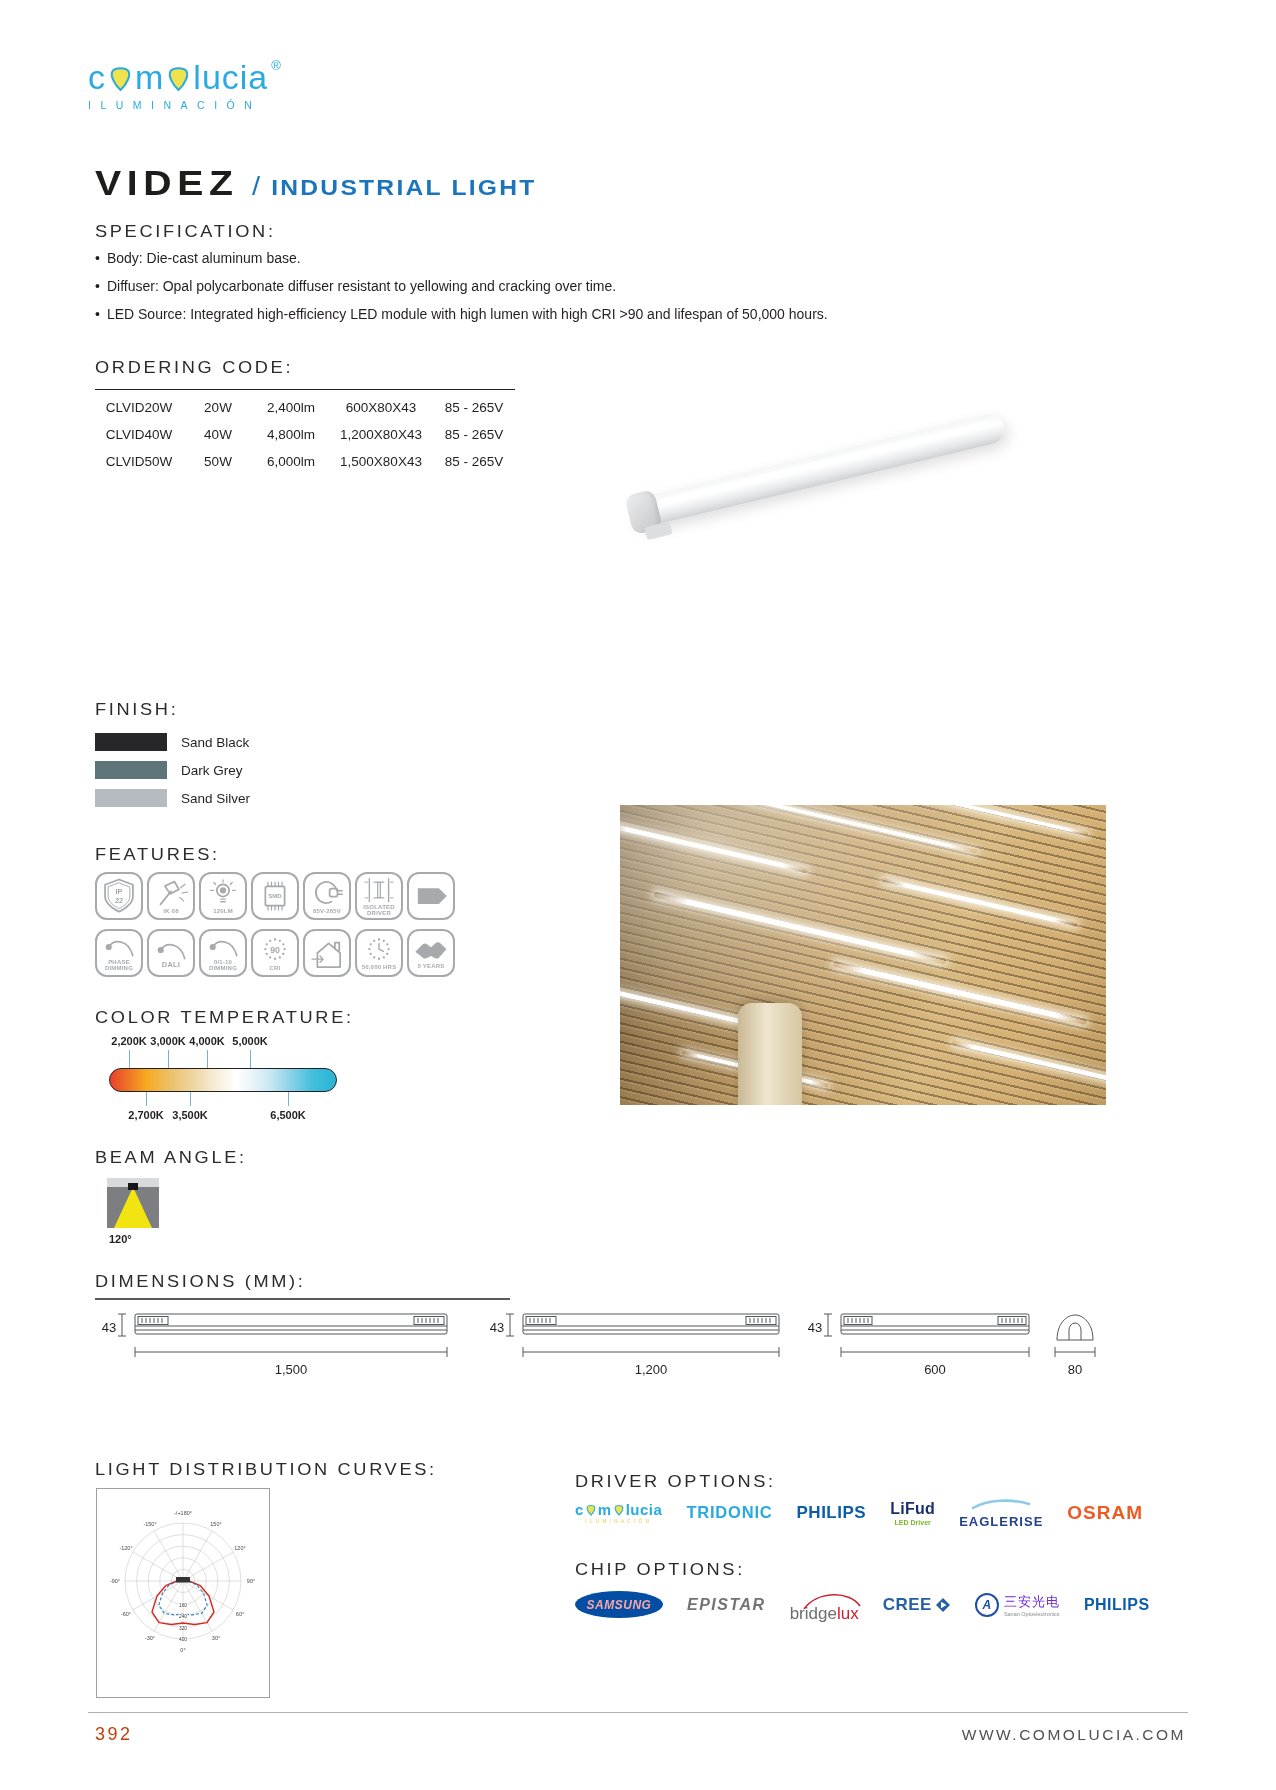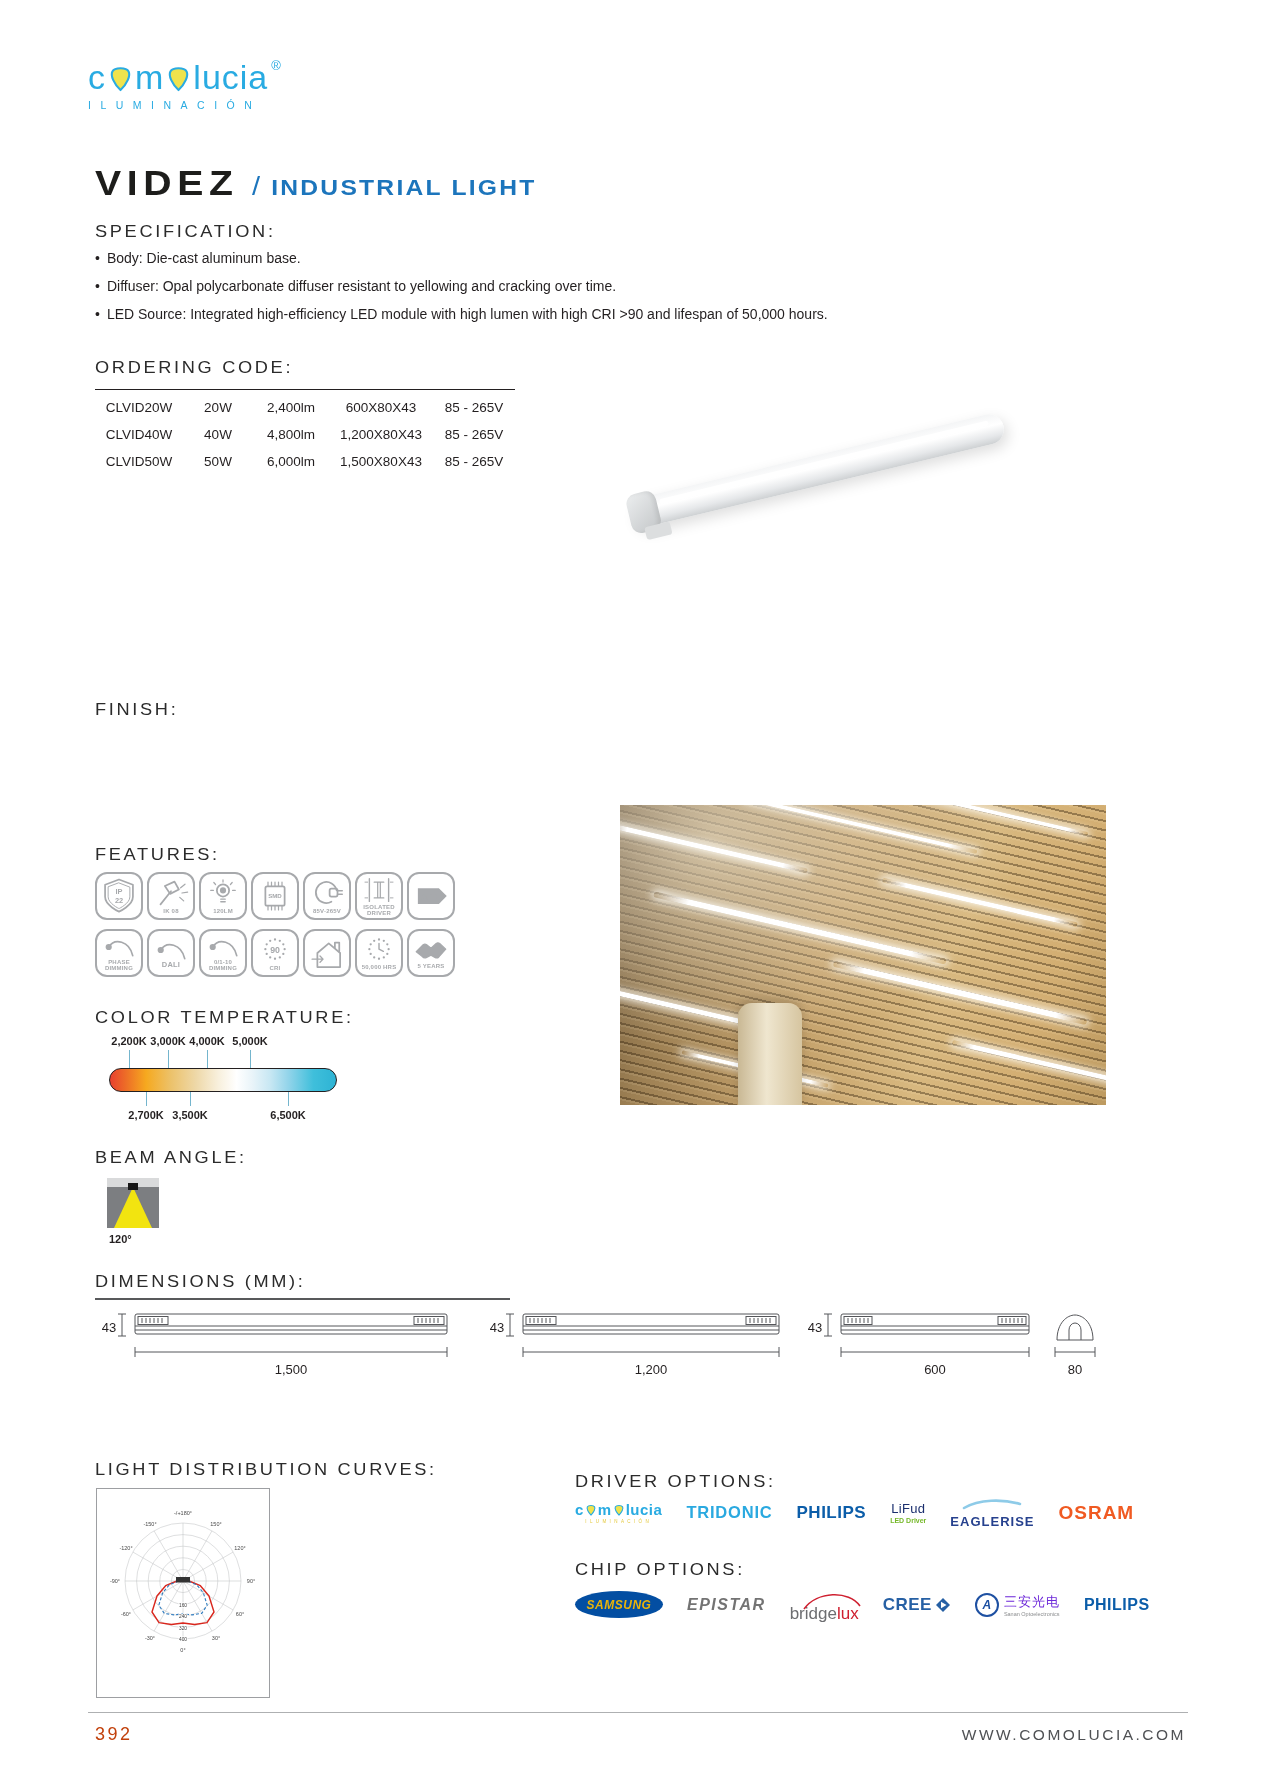--- a/index.html
+++ b/index.html
@@ -99,27 +99,27 @@
   
   .brands { position:absolute; display:flex; align-items:center; }
   .driver-row { left:575px; top:1496px; gap:24px; }
   .chip-row { left:575px; top:1585px; gap:24px; }
   .mini-logo { text-align:center; }
   .mini-line { display:flex; align-items:center; color:#29abe2; font-size:15px; font-weight:600; letter-spacing:.5px; line-height:1; }
   .mini-tag { font-size:4.5px; letter-spacing:3.4px; color:#e4c93e; margin-top:2px; }
   .b-tridonic { color:#2aa9e0; font-size:16.5px; font-weight:700; letter-spacing:.8px; }
   .b-philips  { color:#0b5da9; font-size:17px; font-weight:700; letter-spacing:.5px; }
   .b-lifud { text-align:center; }
-  .b-lifud .nm { color:#1b2f6e; font-size:13px; font-weight:400; letter-spacing:.3px; }
+  .b-lifud .nm { color:#1b2f6e; font-size:16px; font-weight:700; letter-spacing:.3px; }
   .b-lifud .sub { color:#76b82a; font-size:7px; font-weight:600; margin-top:1px; }
   .b-eagle { text-align:center; }
   .b-eagle .nm { color:#26418e; font-size:13px; font-weight:700; letter-spacing:1px; }
   .b-osram { color:#f05a22; font-size:19px; font-weight:800; letter-spacing:1px; }
   .b-samsung { width:88px; height:27px; background:#034ea2; border-radius:50%; display:flex; align-items:center; justify-content:center; }
-  .b-samsung span { color:#eab308; font-size:12px; font-weight:700; font-style:italic; letter-spacing:.5px; }
+  .b-samsung span { color:#fca5a5; font-size:12px; font-weight:700; font-style:italic; letter-spacing:.5px; }
   .b-epistar { color:#737373; font-size:16px; font-weight:700; letter-spacing:1.5px;font-style:italic; }
   .b-bridgelux { position:relative; font-size:17px; color:#6d6e71;margin-top:19px; }
   .b-bridgelux .lux { color:#cf2030; }
   .b-bridgelux svg { position:absolute; right:-4px; top:-11px; }
   .b-cree { display:flex; align-items:center; gap:3px; color:#2660a4; font-size:17px; font-weight:800; letter-spacing:.5px; }
   .b-sanan { display:flex; align-items:center; gap:5px; }
   .b-sanan .ring { width:24px; height:24px; border:2.6px solid #1e50a2; border-radius:50%; display:flex; align-items:center; justify-content:center;
                    color:#1e50a2; font-weight:700; font-style:italic; font-size:12px; }
   .b-sanan .cjk { color:#6d28d9; font-size:13px; letter-spacing:1px; }
   .b-sanan .sub { color:#8a8c8e; font-size:5.5px; }
@@ -201,20 +201,34 @@
 
   <div class="tube-wrap">
     <div class="tube">
       <div class="hiline"></div>
       <div class="endcap"></div>
       <div class="clip"></div>
     </div>
   </div>
 
   <div class="sec-h" style="left:95px; top:700px;">FINISH:</div>
+  <div class="swatches">
+    <div class="sw-row">
+        <div class="sw sw-0"></div>
+        <span class="sw-label">Sand Black</span>
+      </div>
+    <div class="sw-row">
+        <div class="sw sw-1"></div>
+        <span class="sw-label">Dark Grey</span>
+      </div>
+    <div class="sw-row">
+        <div class="sw sw-2"></div>
+        <span class="sw-label">Sand Silver</span>
+      </div>
+  </div>
 
   <div class="sec-h" style="left:95px; top:845px;">FEATURES:</div>
 
   <div class="badges row1">
     <div class="badge">
       <svg width="42" height="40" viewBox="0 0 48 46">
         <path d="M24 4 L40 10 V24 C40 34 24 41 24 41 C24 41 8 34 8 24 V10 Z"></path>
         <path d="M24 8 L36.5 12.8 V24 C36.5 31.5 24 37.5 24 37.5 C24 37.5 11.5 31.5 11.5 24 V12.8 Z" stroke-width="1.1"></path>
         <text x="24" y="21" font-size="8.5">IP</text>
         <text x="24" y="31" font-size="8.5">22</text>

